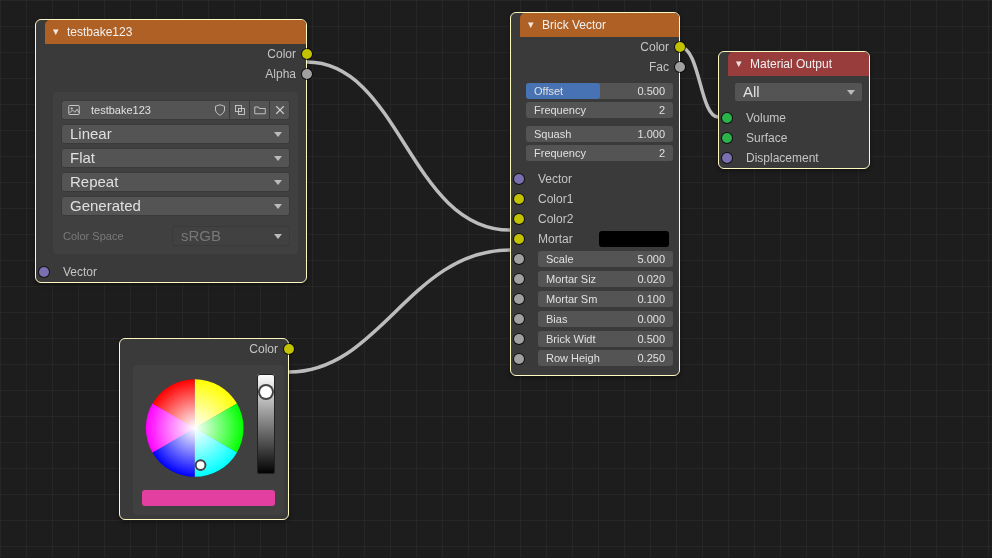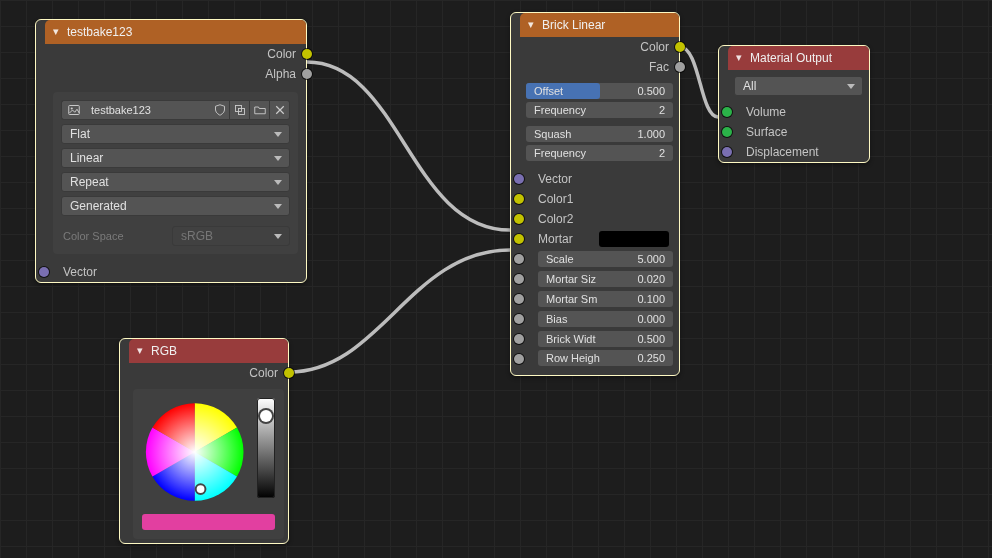--- a/index.html
+++ b/index.html
@@ -44,24 +44,24 @@
     box-shadow: 0 0 0 1px rgba(0,0,0,0.7);
     top: 50%; transform: translateY(-50%);
   }
   .sock-r { right: -6px; }
   .sock-l { left: -6px; }
   .sock-yellow { background: #c2c200; }
   .sock-gray   { background: #a0a0a0; }
   .sock-green  { background: #2bb249; }
   .sock-purple { background: #7a6fb1; }
   .field, .drop {
-    display: flex; align-items: center; justify-content: space-between;
+    display: flex; justify-content: space-between;
     background: #545454; border: 1px solid #3a3a3a; border-radius: 3px;
     height: 20px; padding: 0 8px; margin-bottom: 4px; color: #e0e0e0;
-    font-size: 12px; cursor: pointer; position: relative;
+    font-size: 15px; cursor: pointer; position: relative;
   }
   .drop::after { content: ""; position: absolute; right: 7px; top: 7px; width: 0; height: 0; border-left: 4px solid transparent; border-right: 4px solid transparent; border-top: 5px solid #bbb; }
   .drop-dis { background: #414141; color: #777; }
   .slider {
     display: flex; justify-content: space-between; align-items: center;
     background: #545454; border-radius: 3px; height: 16px;
     padding: 0 8px; margin-bottom: 3px; color: #e0e0e0; font-size: 11px;
     position: relative; cursor: ew-resize;
   }
   .slider-fill { position: absolute; left: 0; top: 0; bottom: 0; background: #4772b3; border-radius: 3px; }
@@ -135,24 +135,24 @@
               <path d="M1 4h5l1 2h8v7H1z" fill="none" stroke="#ccc" stroke-width="1.2"></path>
             </svg>
           </div>
         <div class="ib">
             <svg class="icon-svg" viewBox="0 0 16 16">
               <path d="M3 3 L13 13 M13 3 L3 13" stroke="#ccc" stroke-width="1.6"></path>
             </svg>
           </div>
       </div>
       <div class="drop">
+          <span>Linear</span>
+        </div>
+      <div class="drop">
           <span>Flat</span>
-        </div>
-      <div class="drop">
-          <span>Linear</span>
         </div>
       <div class="drop">
           <span>Repeat</span>
         </div>
       <div class="drop">
           <span>Generated</span>
         </div>
       <div class="cs-row">
         <span class="cslabel">Color Space</span>
         <div class="drop drop-dis" style="flex:1; margin-bottom:0;">
@@ -161,23 +161,20 @@
       </div>
     </div>
   </div>
   <div class="row-in" style="padding-bottom:8px;">
     <span class="socket sock-l sock-purple"></span>
     <span>Vector</span>
   </div>
 </div>
 
 <div class="node" style="left:119px; top:338px; width:170px;">
-  <div class="node-header hdr-red">
-    <span>RGB</span>
-  </div>
   <div class="row-out">
     <span>Color</span>
     <span class="socket sock-r sock-yellow"></span>
   </div>
   <div class="node-body" style="padding:4px 4px 4px 4px;">
     <div class="inner-panel" style="padding:3px;">
       <div class="colorwheel-box">
         <svg width="108" height="108" viewBox="0 0 108 108">
           <defs>
             <radialGradient id="whitec" cx="50%" cy="50%" r="50%">
@@ -200,21 +197,21 @@
           <div class="val-handle" style="top:18%;"></div>
         </div>
       </div>
       <div class="swatch-bar" style="background:#e23fa0;"></div>
     </div>
   </div>
 </div>
 
 <div class="node" style="left:510px; top:12px; width:170px;">
   <div class="node-header hdr-orange">
-    <span>Brick Linear</span>
+    <span>Brick Vector</span>
   </div>
   <div class="row-out">
     <span>Color</span>
     <span class="socket sock-r sock-yellow"></span>
   </div>
   <div class="row-out">
     <span>Fac</span>
     <span class="socket sock-r sock-gray"></span>
   </div>
   <div class="node-body" style="padding:6px 6px 2px 6px;">
@@ -294,21 +291,21 @@
         <span class="socket sock-l sock-gray"></span>
         <div class="slider" style="flex: 1 1 0%; margin-bottom: 0px; margin-left: 0px;">
           <span class="lbl">Row Heigh</span>
           <span class="val">0.250</span>
         </div>
       </div>
     </div>
   <div style="height:6px;"></div>
 </div>
 
-<div class="node" style="left:718px; top:45px; width:152px;">
+<div class="node" style="left:718px; top:51px; width:152px;">
   <div class="node-header hdr-red">
     <span>Material Output</span>
   </div>
   <div class="node-body" style="padding:6px 6px 2px 6px;">
     <div class="drop">
         <span>All</span>
       </div>
   </div>
   <div class="row-in">
     <span class="socket sock-l sock-green"></span>

